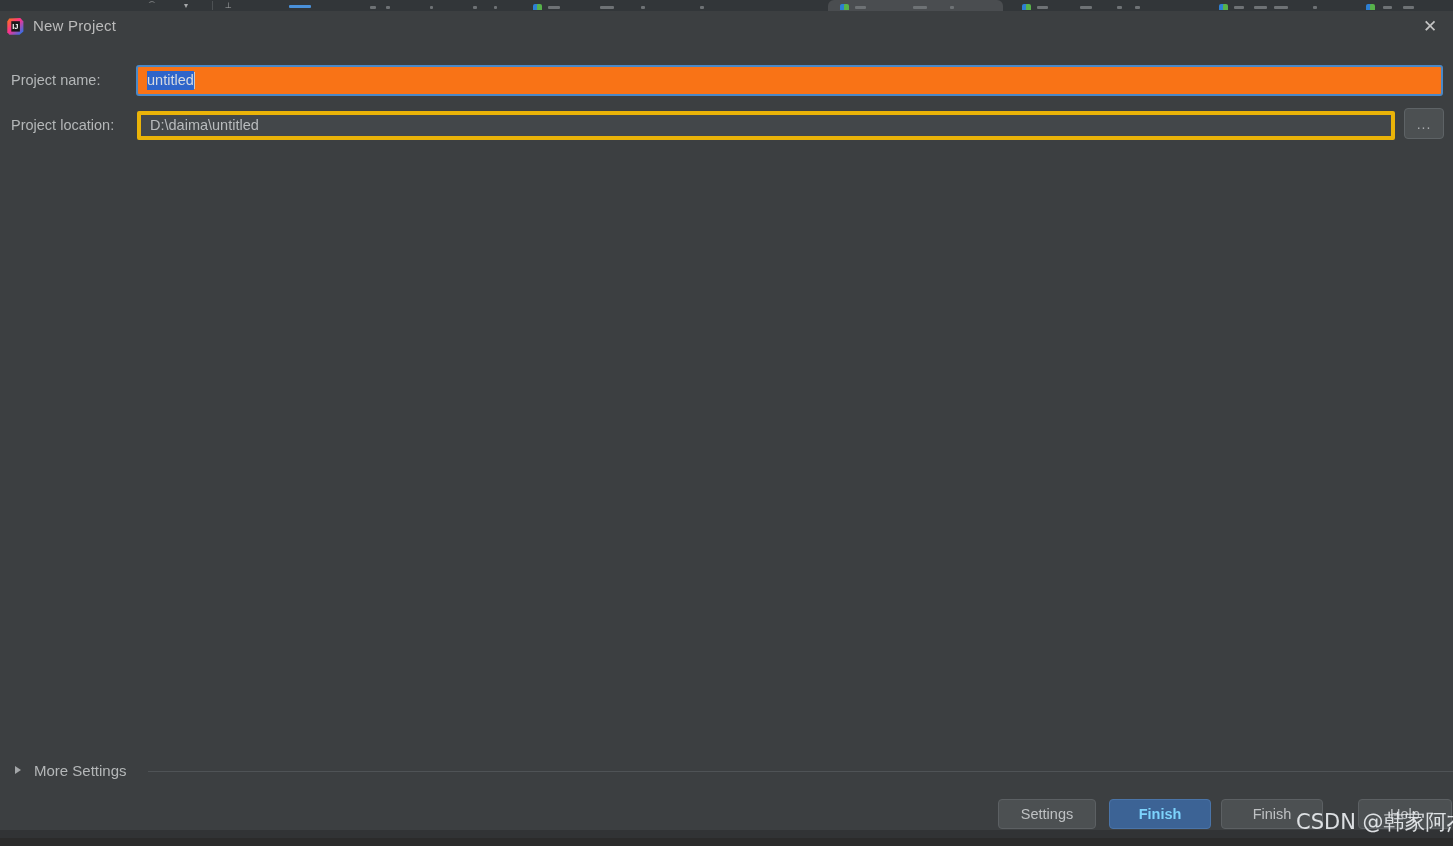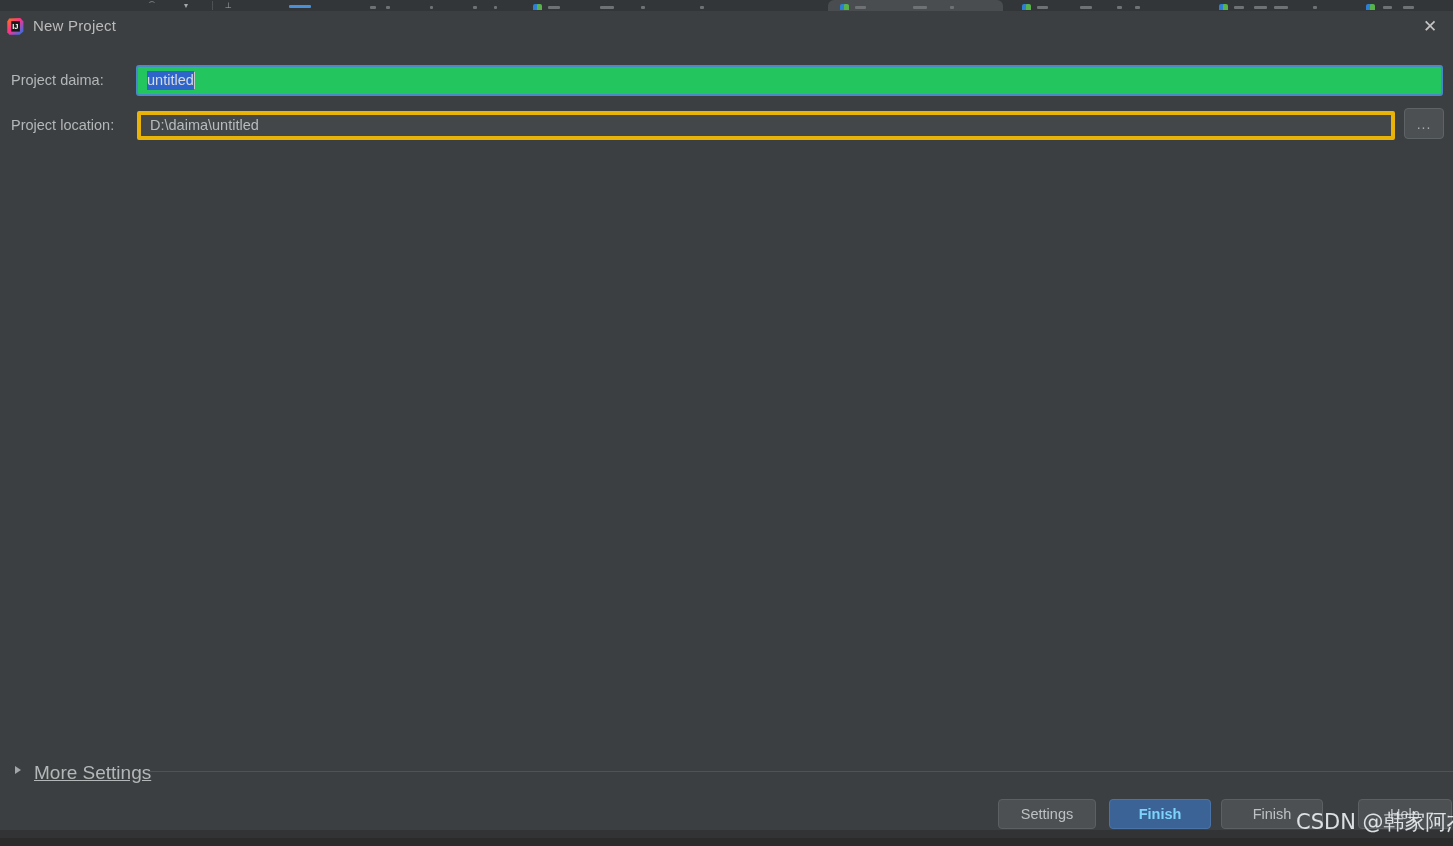--- a/index.html
+++ b/index.html
@@ -152,21 +152,21 @@
     align-items: center;
     padding-left: 9px;
     border: 1px solid #5e6366;
     border-radius: 2px;
   }
   .textfield.focused {
     left: 137px;
     width: 1305px;
     border: 1px solid #4a88c7;
     box-shadow: 0 0 0 1px #4a88c7;
-    background: #22c55e;
+    background: #f97316;
   }
   .textfield.location {
     left: 137px;
     width: 1258px;
     background: #43474a;
     border: 4px solid #eab308;
   }
   .sel-text {
     background: #2f65ca;
     color: #d6dae0;
@@ -216,24 +216,23 @@
     width: 0; height: 0;
     border-left: 6px solid #a3a6a8;
     border-top: 4.5px solid transparent;
     border-bottom: 4.5px solid transparent;
     cursor: pointer;
   }
   .ms-label {
     position: absolute;
     left: 34px;
     top: 2px;
-    font-size: 19px;
+    font-size: 15px;
     color: #b4b7b8;
     cursor: pointer;
-    text-decoration: underline;
   }
   .ms-sep {
     position: absolute;
     left: 148px;
     top: 11px;
     right: 0;
     height: 1px;
     background: #4f5356;
   }
 
@@ -350,21 +349,21 @@
         <text x="5.3" y="11.4" font-family="Liberation Sans, sans-serif" font-size="7.4" font-weight="bold" fill="#ffffff">IJ</text>
       </svg>
     </span>
     <span class="title-text">New Project</span>
     <span class="close-btn">✕</span>
   </div>
 
   <div class="form">
 
     <div class="row row-name">
-      <span class="field-label">Project daima:</span>
+      <span class="field-label">Project name:</span>
       <div class="textfield focused">
         <span class="sel-text">untitled</span>
           <span class="caret"></span>
       </div>
     </div>
 
     <div class="row row-loc">
       <span class="field-label">Project location:</span>
       <div class="textfield location">
         <span>D:\daima\untitled</span>

